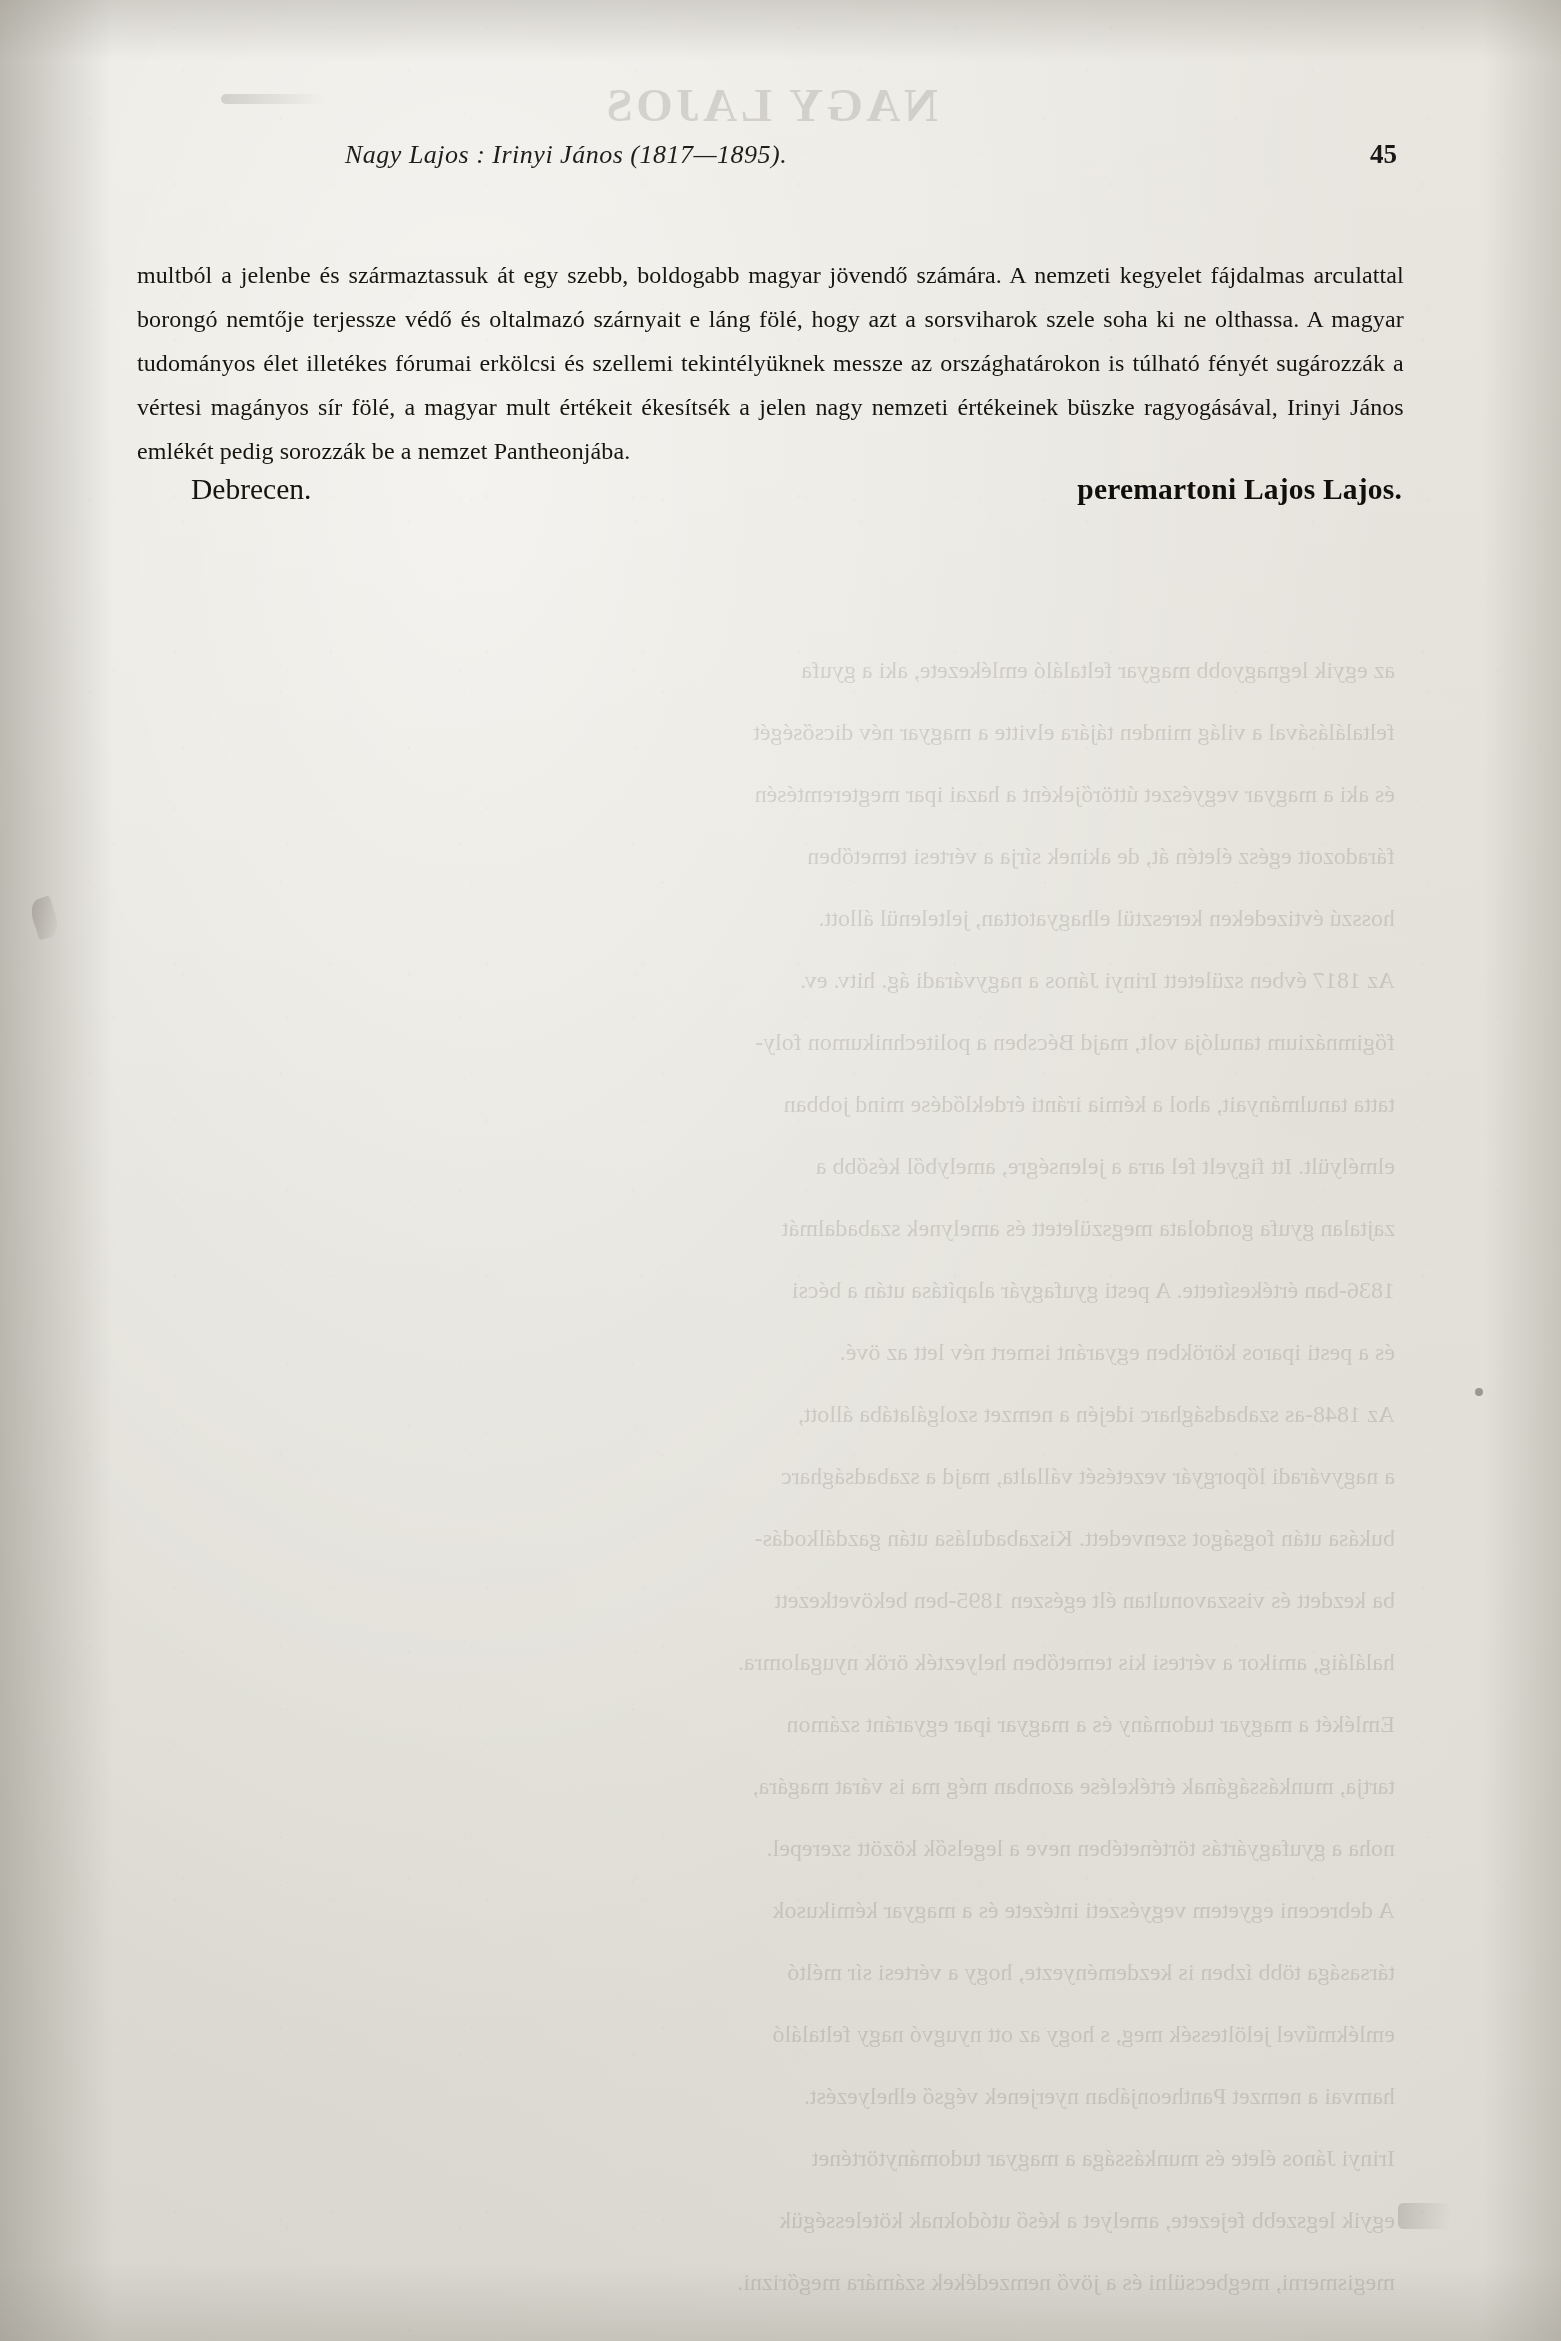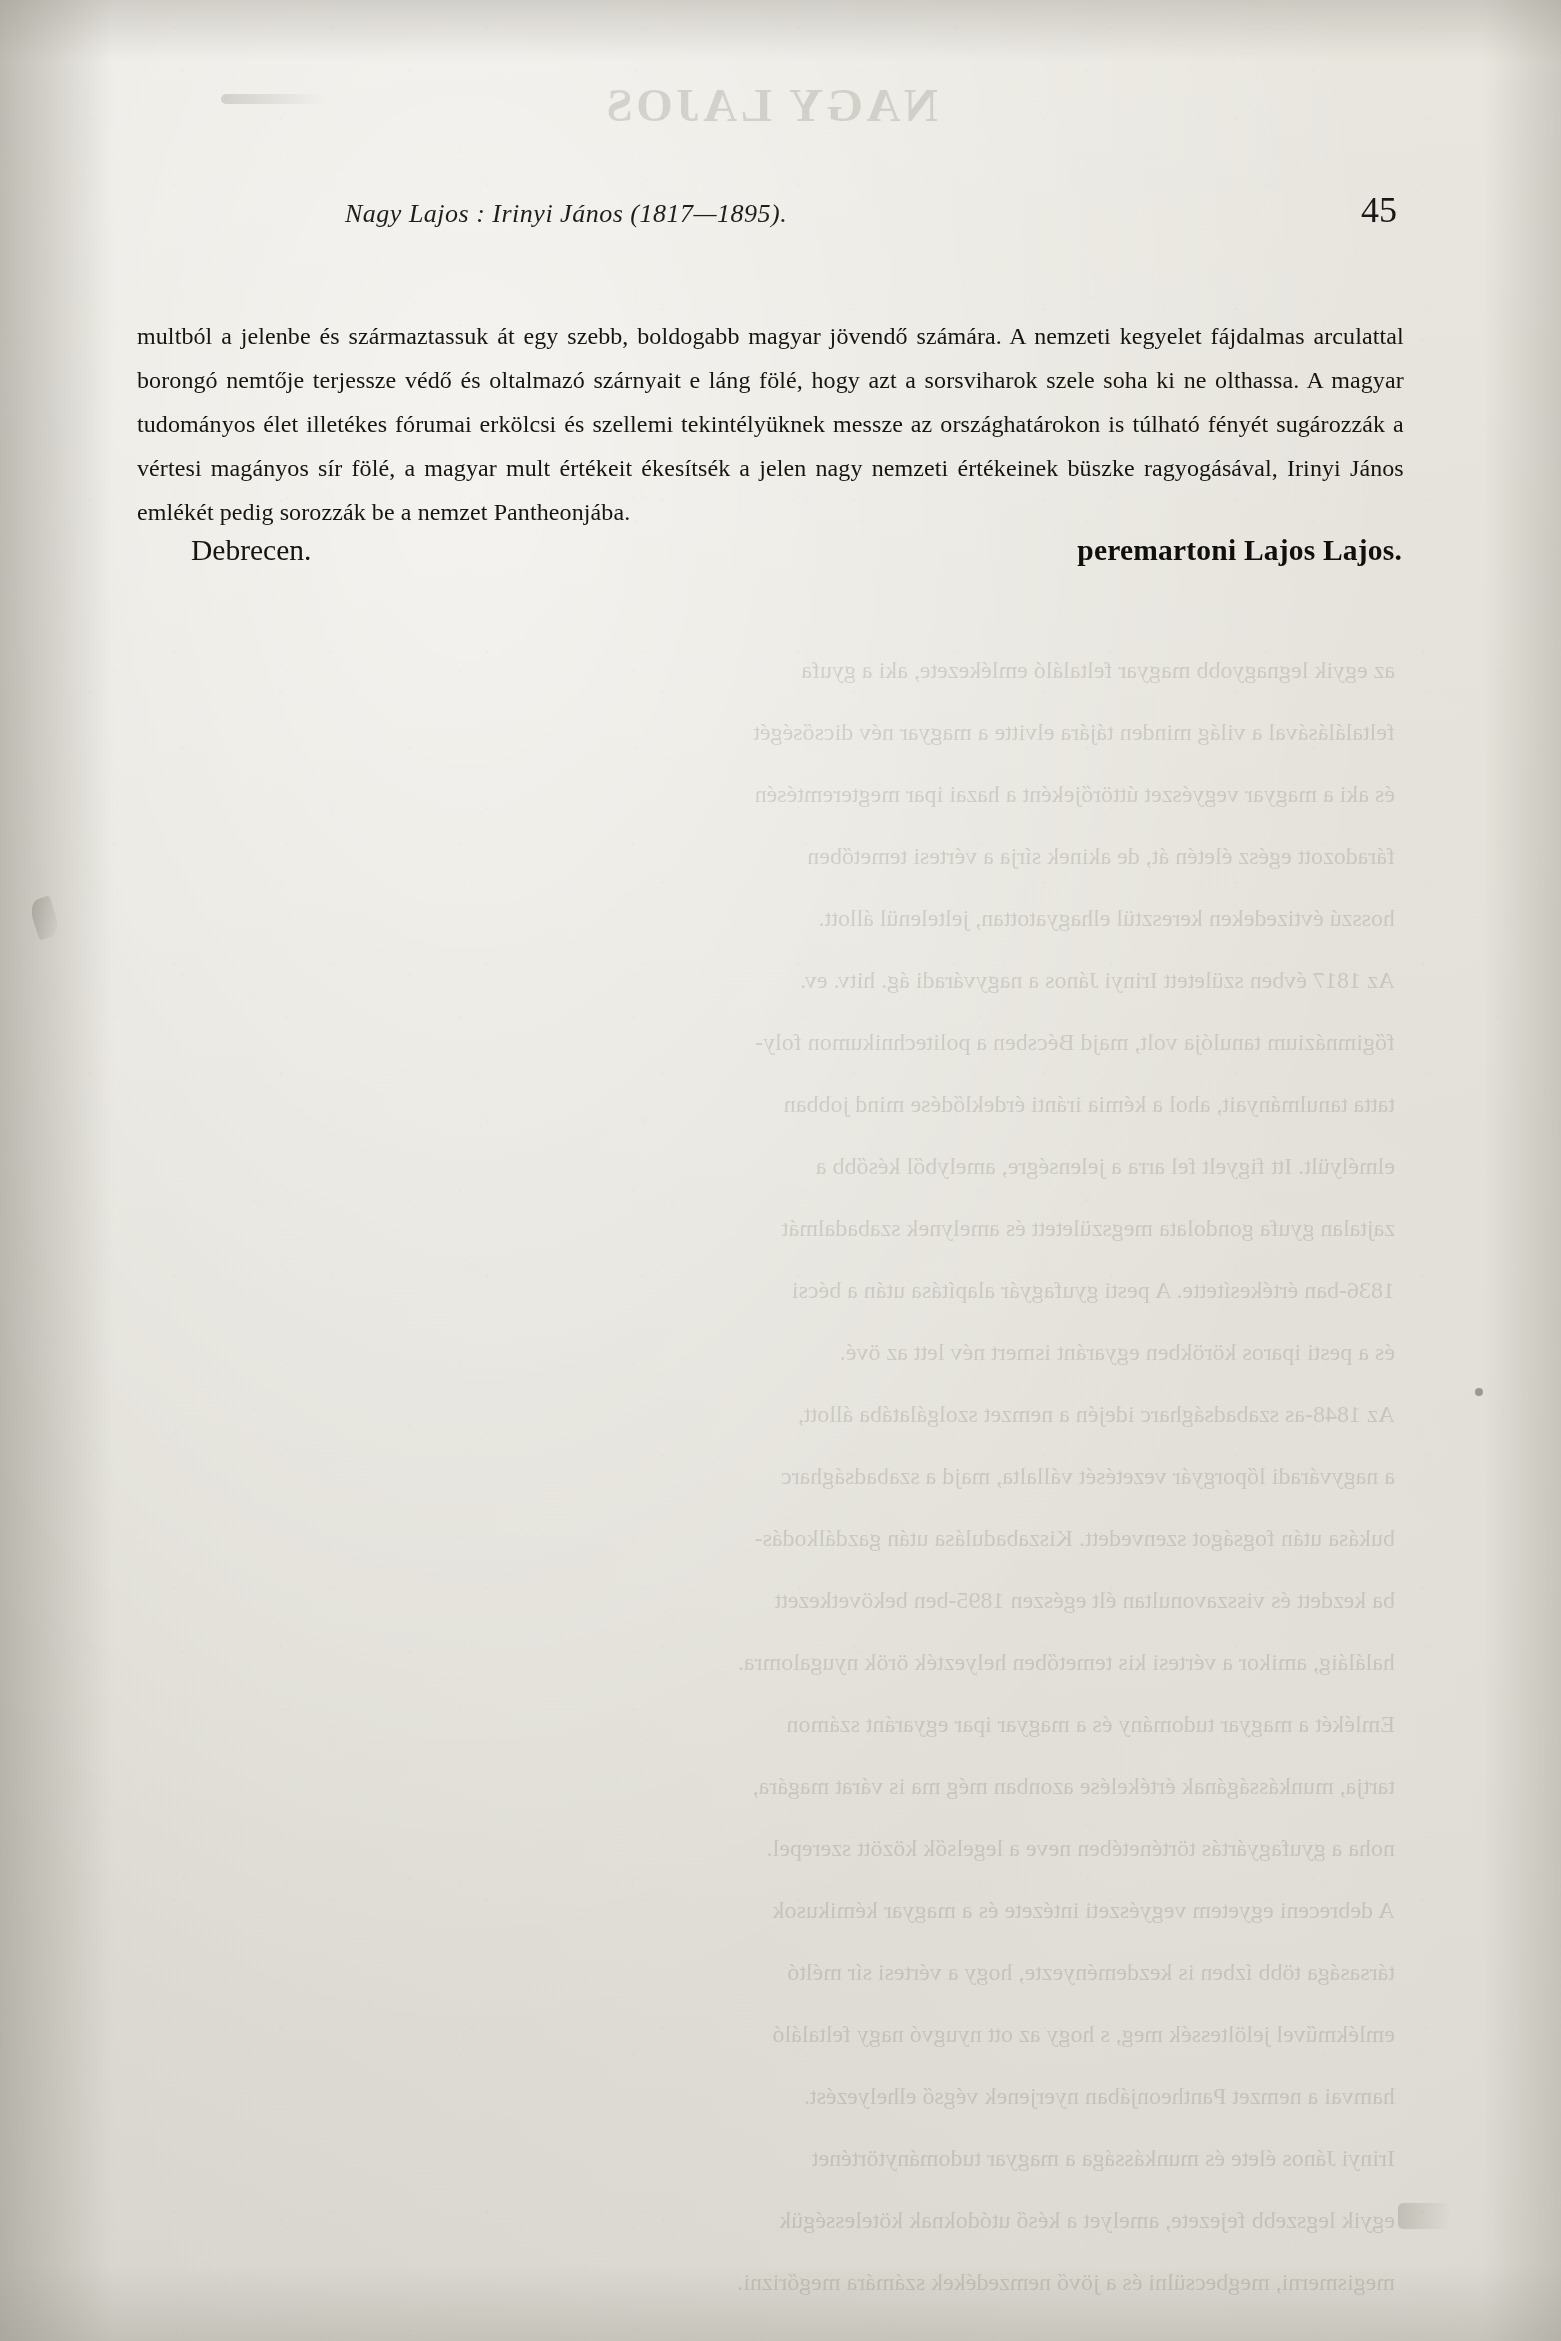--- a/index.html
+++ b/index.html
@@ -65,45 +65,44 @@
     position: absolute;
     left: 0; right: 0; bottom: 0;
     height: 78px;
     background: linear-gradient(to top, rgba(150,146,136,0.30), rgba(150,146,136,0) 100%);
     pointer-events: none;
   }
 
   .content {
     position: absolute;
     left: 137px;
-    top: 150px;
+    top: 139px;
     width: 1272px;
   }
 
   
   .running-head {
     display: flex;
     align-items: baseline;
     justify-content: space-between;
     padding-left: 208px;
     margin-bottom: 83px;
   }
   .running-head .rh-title {
     font-style: italic;
     font-size: 26px;
     letter-spacing: 0.5px;
     color: #201e1c;
     white-space: nowrap;
   }
   .running-head .rh-page {
-    font-size: 36px;
-    font-weight: 400;
+    font-size: 27px;
+    font-weight: 700;
     color: #1a1816;
     padding-right: 12px;
-    margin-top: 39px;
   }
 
   
   .body-text {
     font-size: 24px;
     line-height: 44px;
     color: #17150f;
     text-align: justify;
     text-justify: inter-word;
     letter-spacing: 0.1px;

